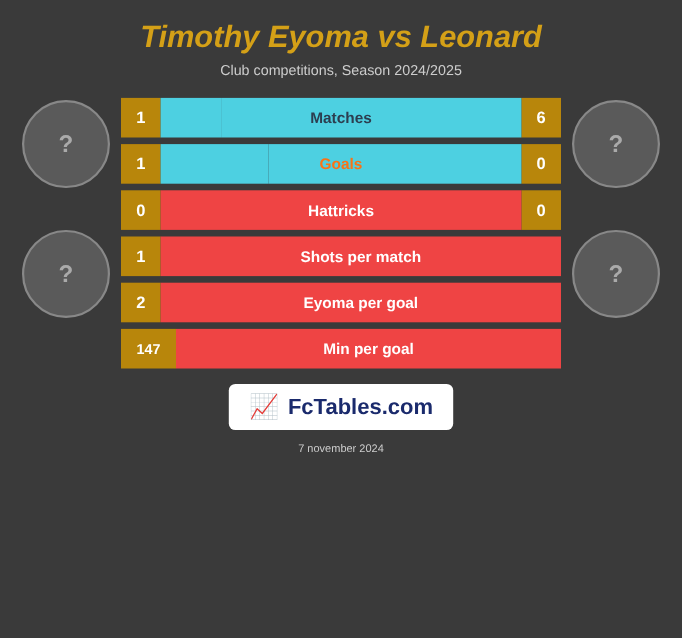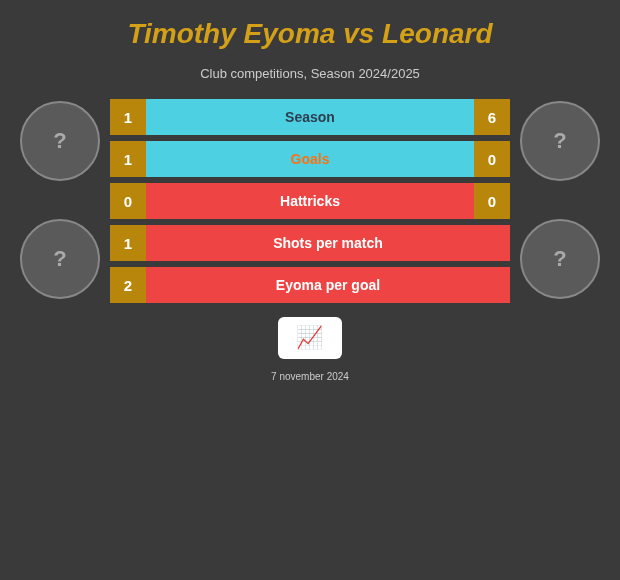--- a/index.html
+++ b/index.html
@@ -20,21 +20,21 @@
       font-weight: bold;
       text-align: left;
       margin-top: 18px;
       font-style: italic;
     }
 
     .subtitle {
       color: #cccccc;
       font-size: 13px;
       text-align: center;
-      margin-top: 16px;
+      margin-top: 6px;
       margin-bottom: 18px;
     }
 
     .main-content {
       display: flex;
       flex-direction: row;
       align-items: flex-start;
       width: 100%;
       padding: 0 10px;
       gap: 0;
@@ -215,21 +215,21 @@
     </div>
   </div>
 
   <div class="stats-column">
 
     <div class="stat-row">
       <div class="stat-left-val">1</div>
       <div class="matches-bar">
         <div class="matches-fill" style="width:16.67%;background:#4dd0e1;"></div>
         <div class="matches-remaining" style="flex:1;background:#4dd0e1;"></div>
-        <div class="matches-label">Season</div>
+        <div class="matches-label">Matches</div>
       </div>
       <div class="stat-right-val">6</div>
     </div>
 
     <div class="stat-row">
       <div class="stat-left-val">1</div>
       <div class="goals-bar-wrapper">
         <div style="width:30%;background:#4dd0e1;height:100%;"></div>
         <div style="flex:1;background:#4dd0e1;height:100%;"></div>
         <div class="goals-label">Goals</div>
@@ -246,31 +246,36 @@
     <div class="stat-row">
       <div class="stat-left-val">1</div>
       <div class="stat-label-bar gold">Shots per match</div>
     </div>
 
     <div class="stat-row">
       <div class="stat-left-val">2</div>
       <div class="stat-label-bar gold">Eyoma per goal</div>
     </div>
 
+    <div class="stat-row">
+      <div class="stat-left-val" style="width:50px;font-size:13px;">147</div>
+      <div class="stat-label-bar gold">Min per goal</div>
+    </div>
 
   </div>
 
   <div class="player-column">
     <div class="player-avatar">
       <span>?</span>
     </div>
     <div class="player-avatar" style="margin-top:20px;">
       <span>?</span>
     </div>
   </div>
 
 </div>
 
 <div class="fctables-logo">
   <span class="logo-icon">📈</span>
+  <span class="logo-text">FcTables.com</span>
 </div>
 
 <div class="date-text">7 november 2024</div>
 
 </body></html>

